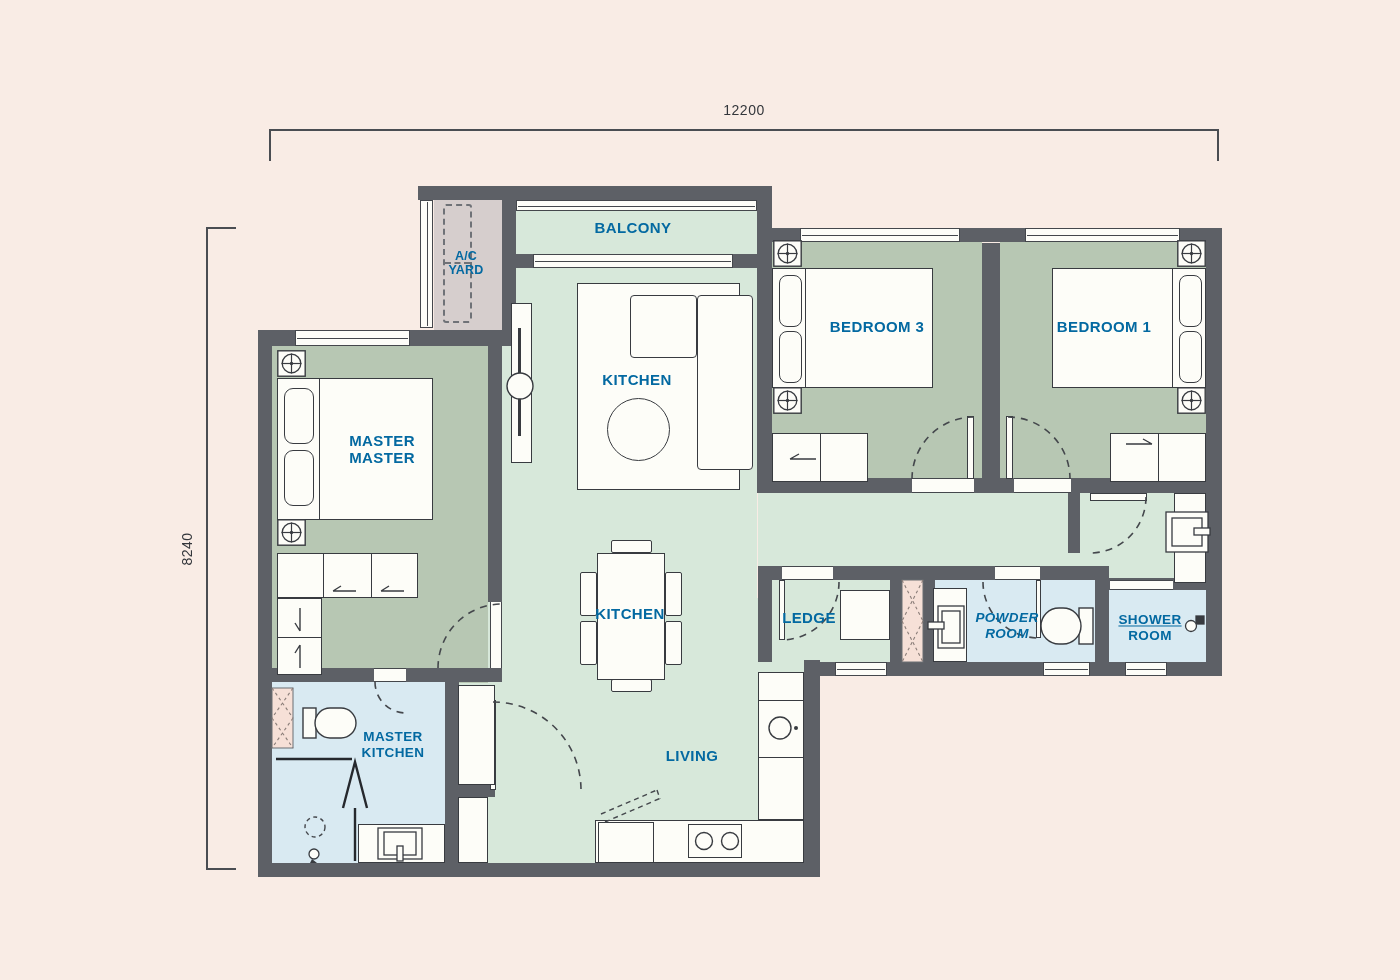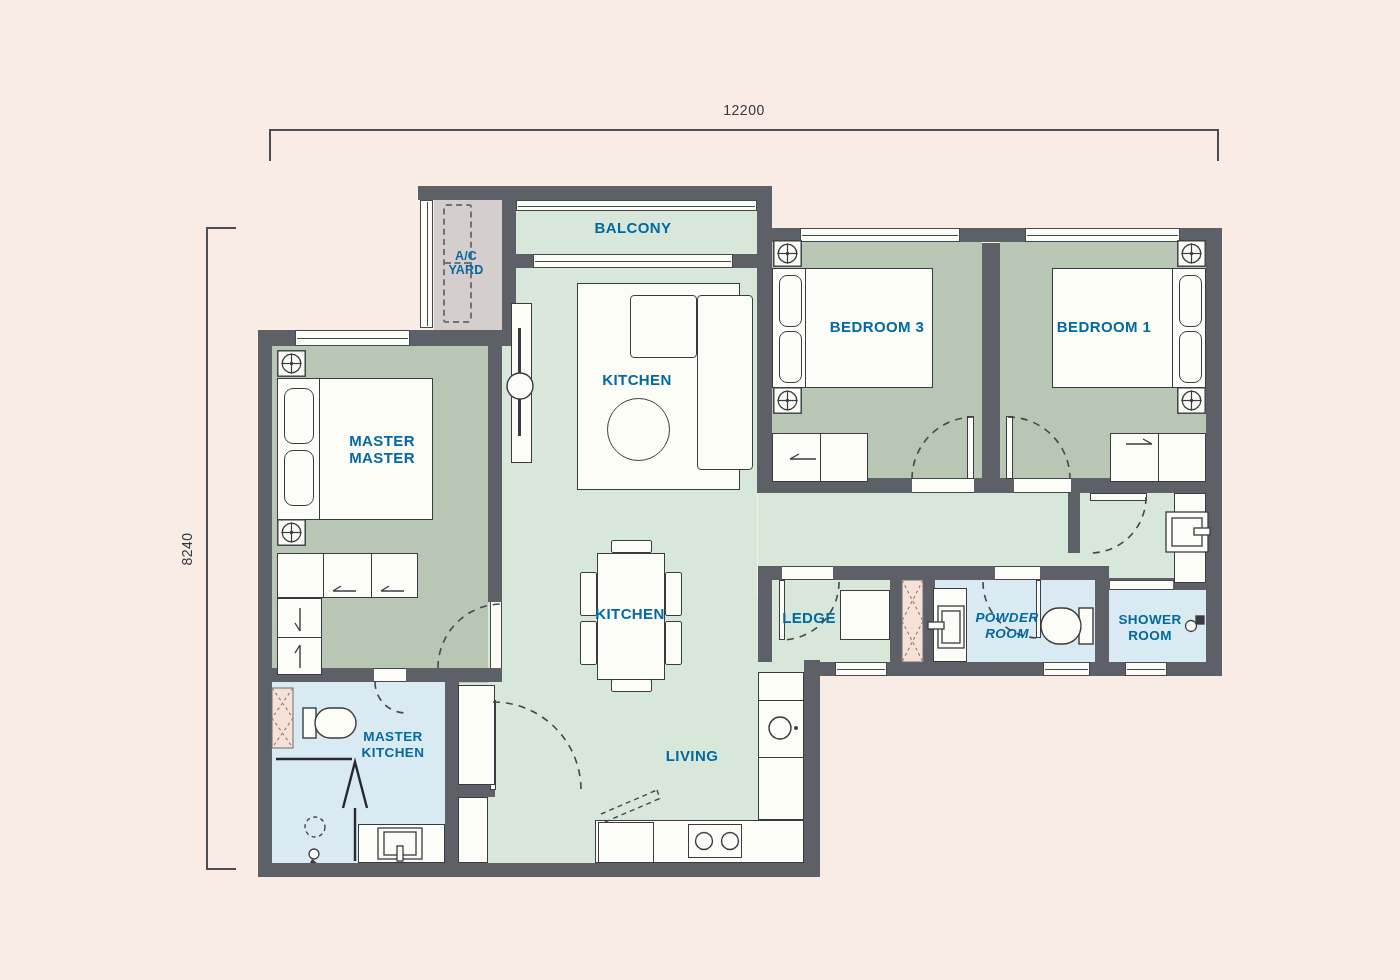--- a/index.html
+++ b/index.html
@@ -285,17 +285,17 @@
   <div class="lbl" style="left:1104px;top:327px;">BEDROOM 1</div>
   <div class="lbl s14" style="left:393px;top:745px;">
     <span style="display:block;">MASTER</span>
     <span style="display:block;">KITCHEN</span>
   </div>
   <div class="lbl s14" style="left:1007px;top:626px;font-style:italic;">
     <span style="display:block;">POWDER</span>
     <span style="display:block;">ROOM</span>
   </div>
   <div class="lbl s14" style="left:1150px;top:628px;">
-    <span style="display:block;">SHOWER</span>
+    <span style="display:block;text-decoration:underline;">SHOWER</span>
     <span style="display:block;">ROOM</span>
   </div>
 
 </div>
 
 </body></html>

